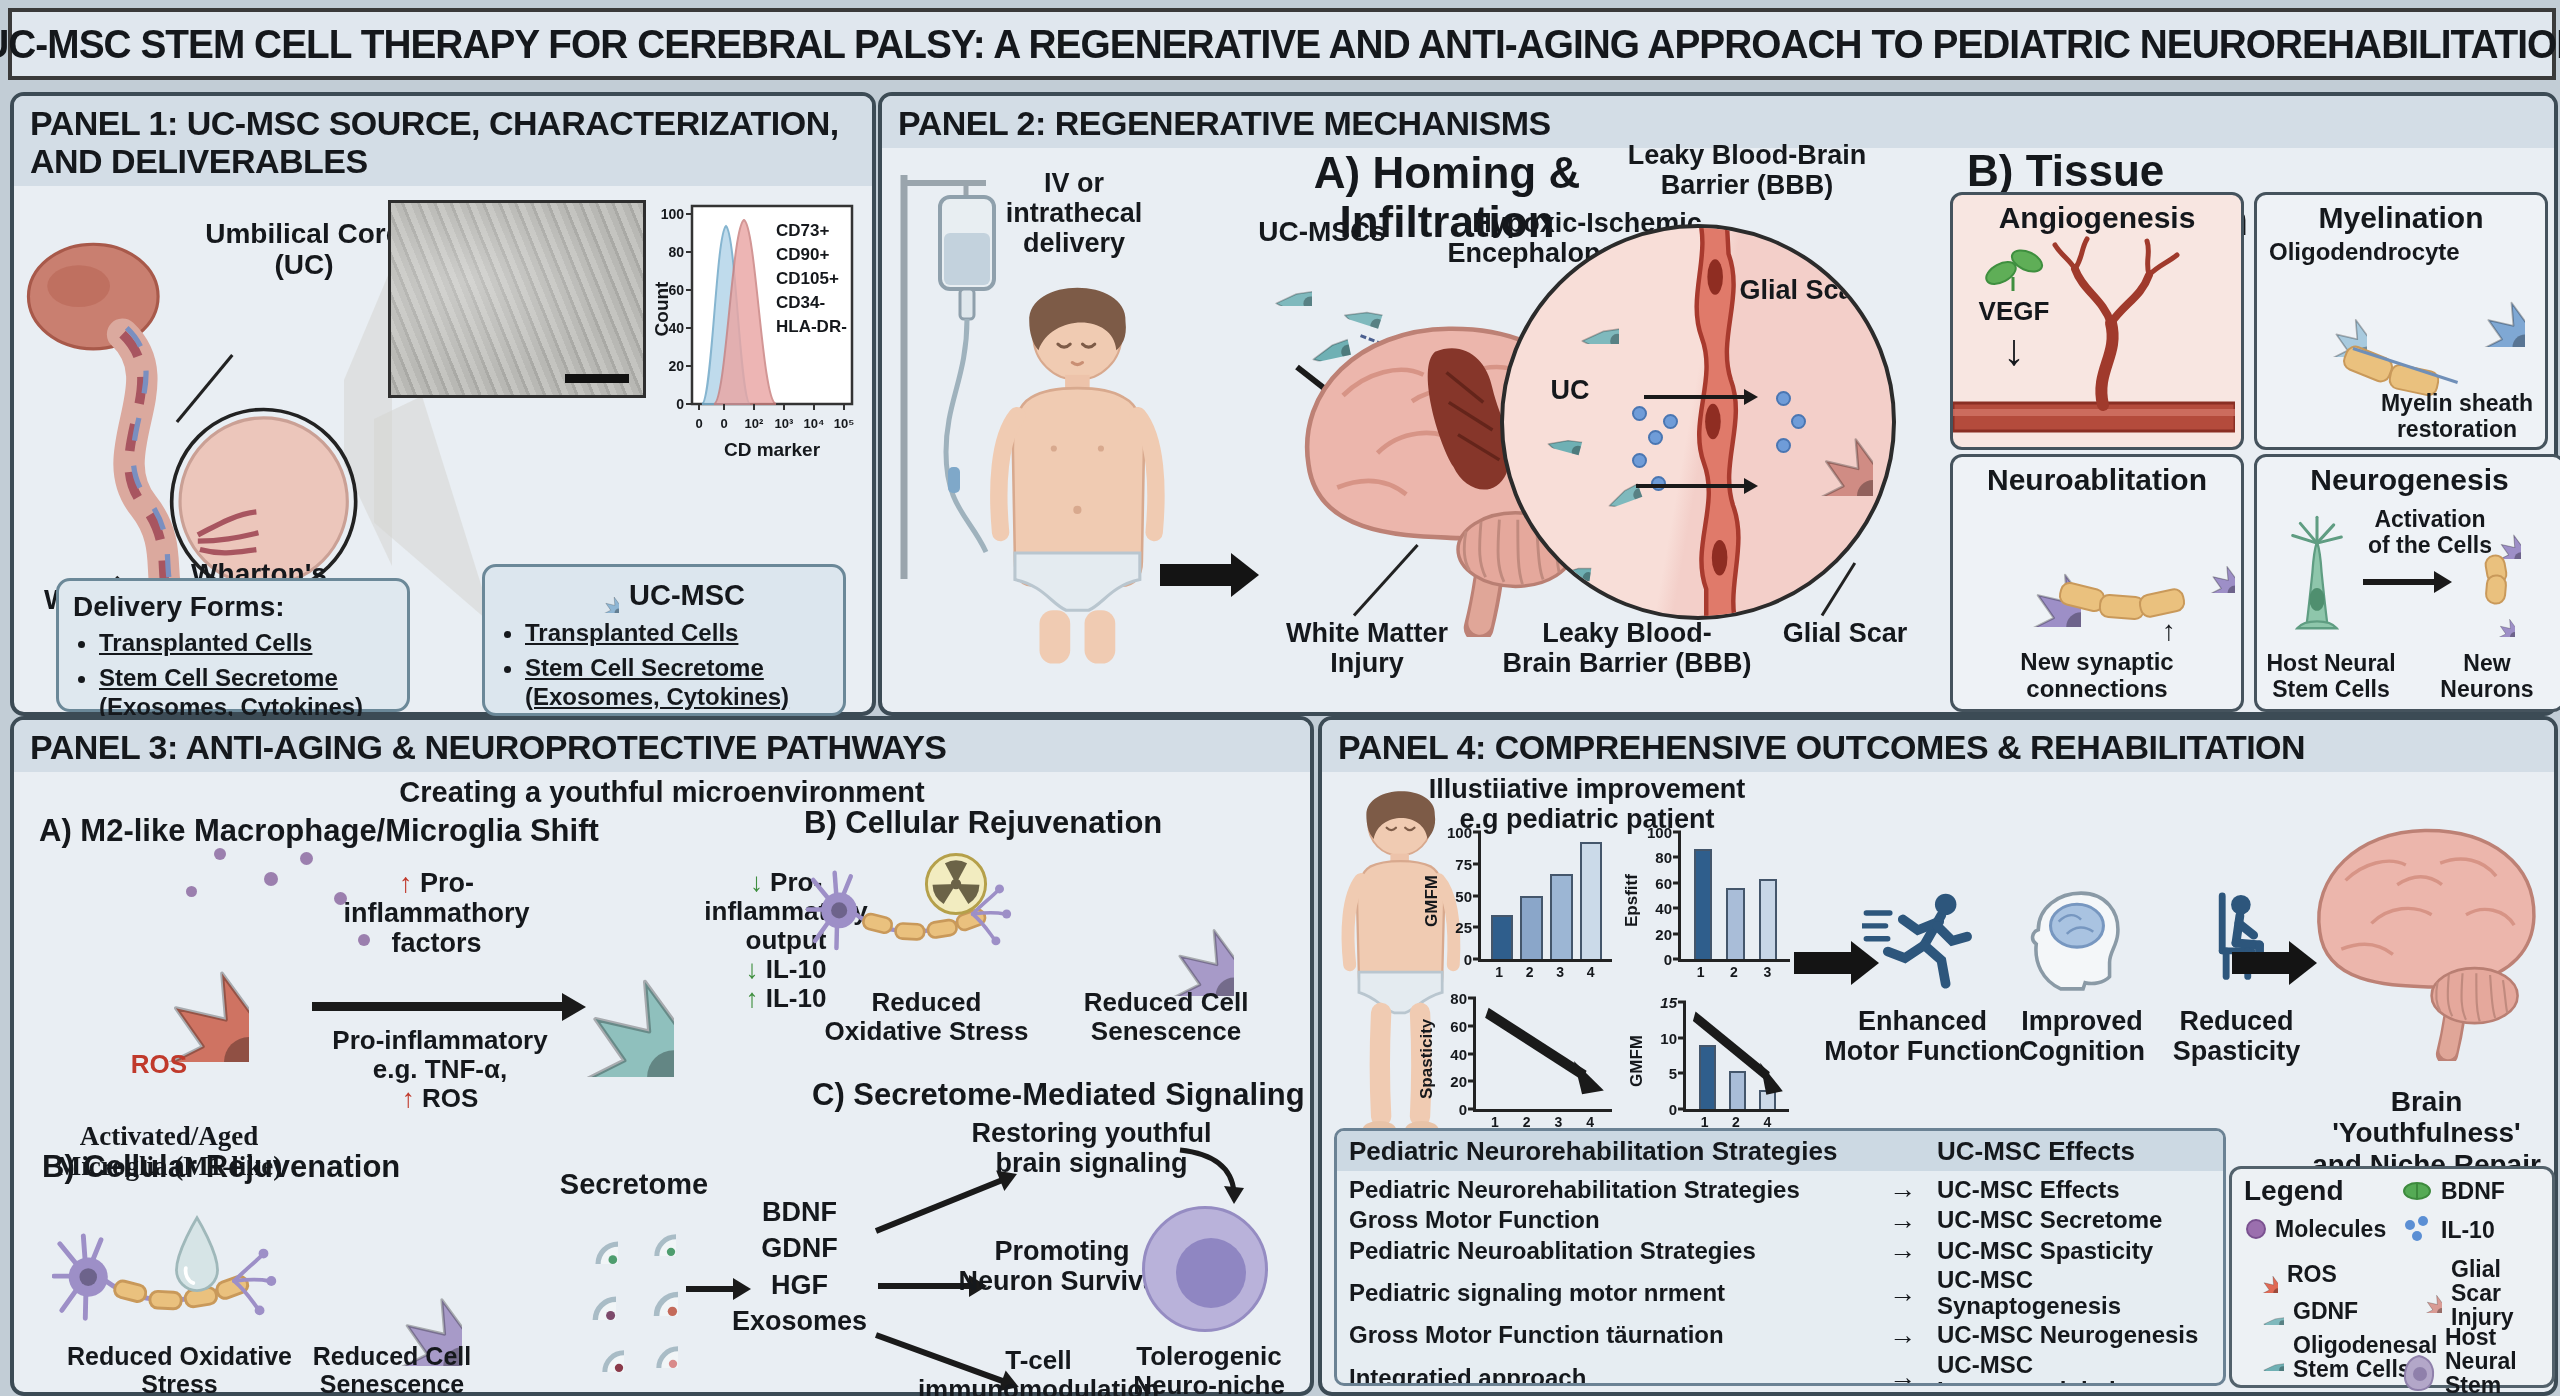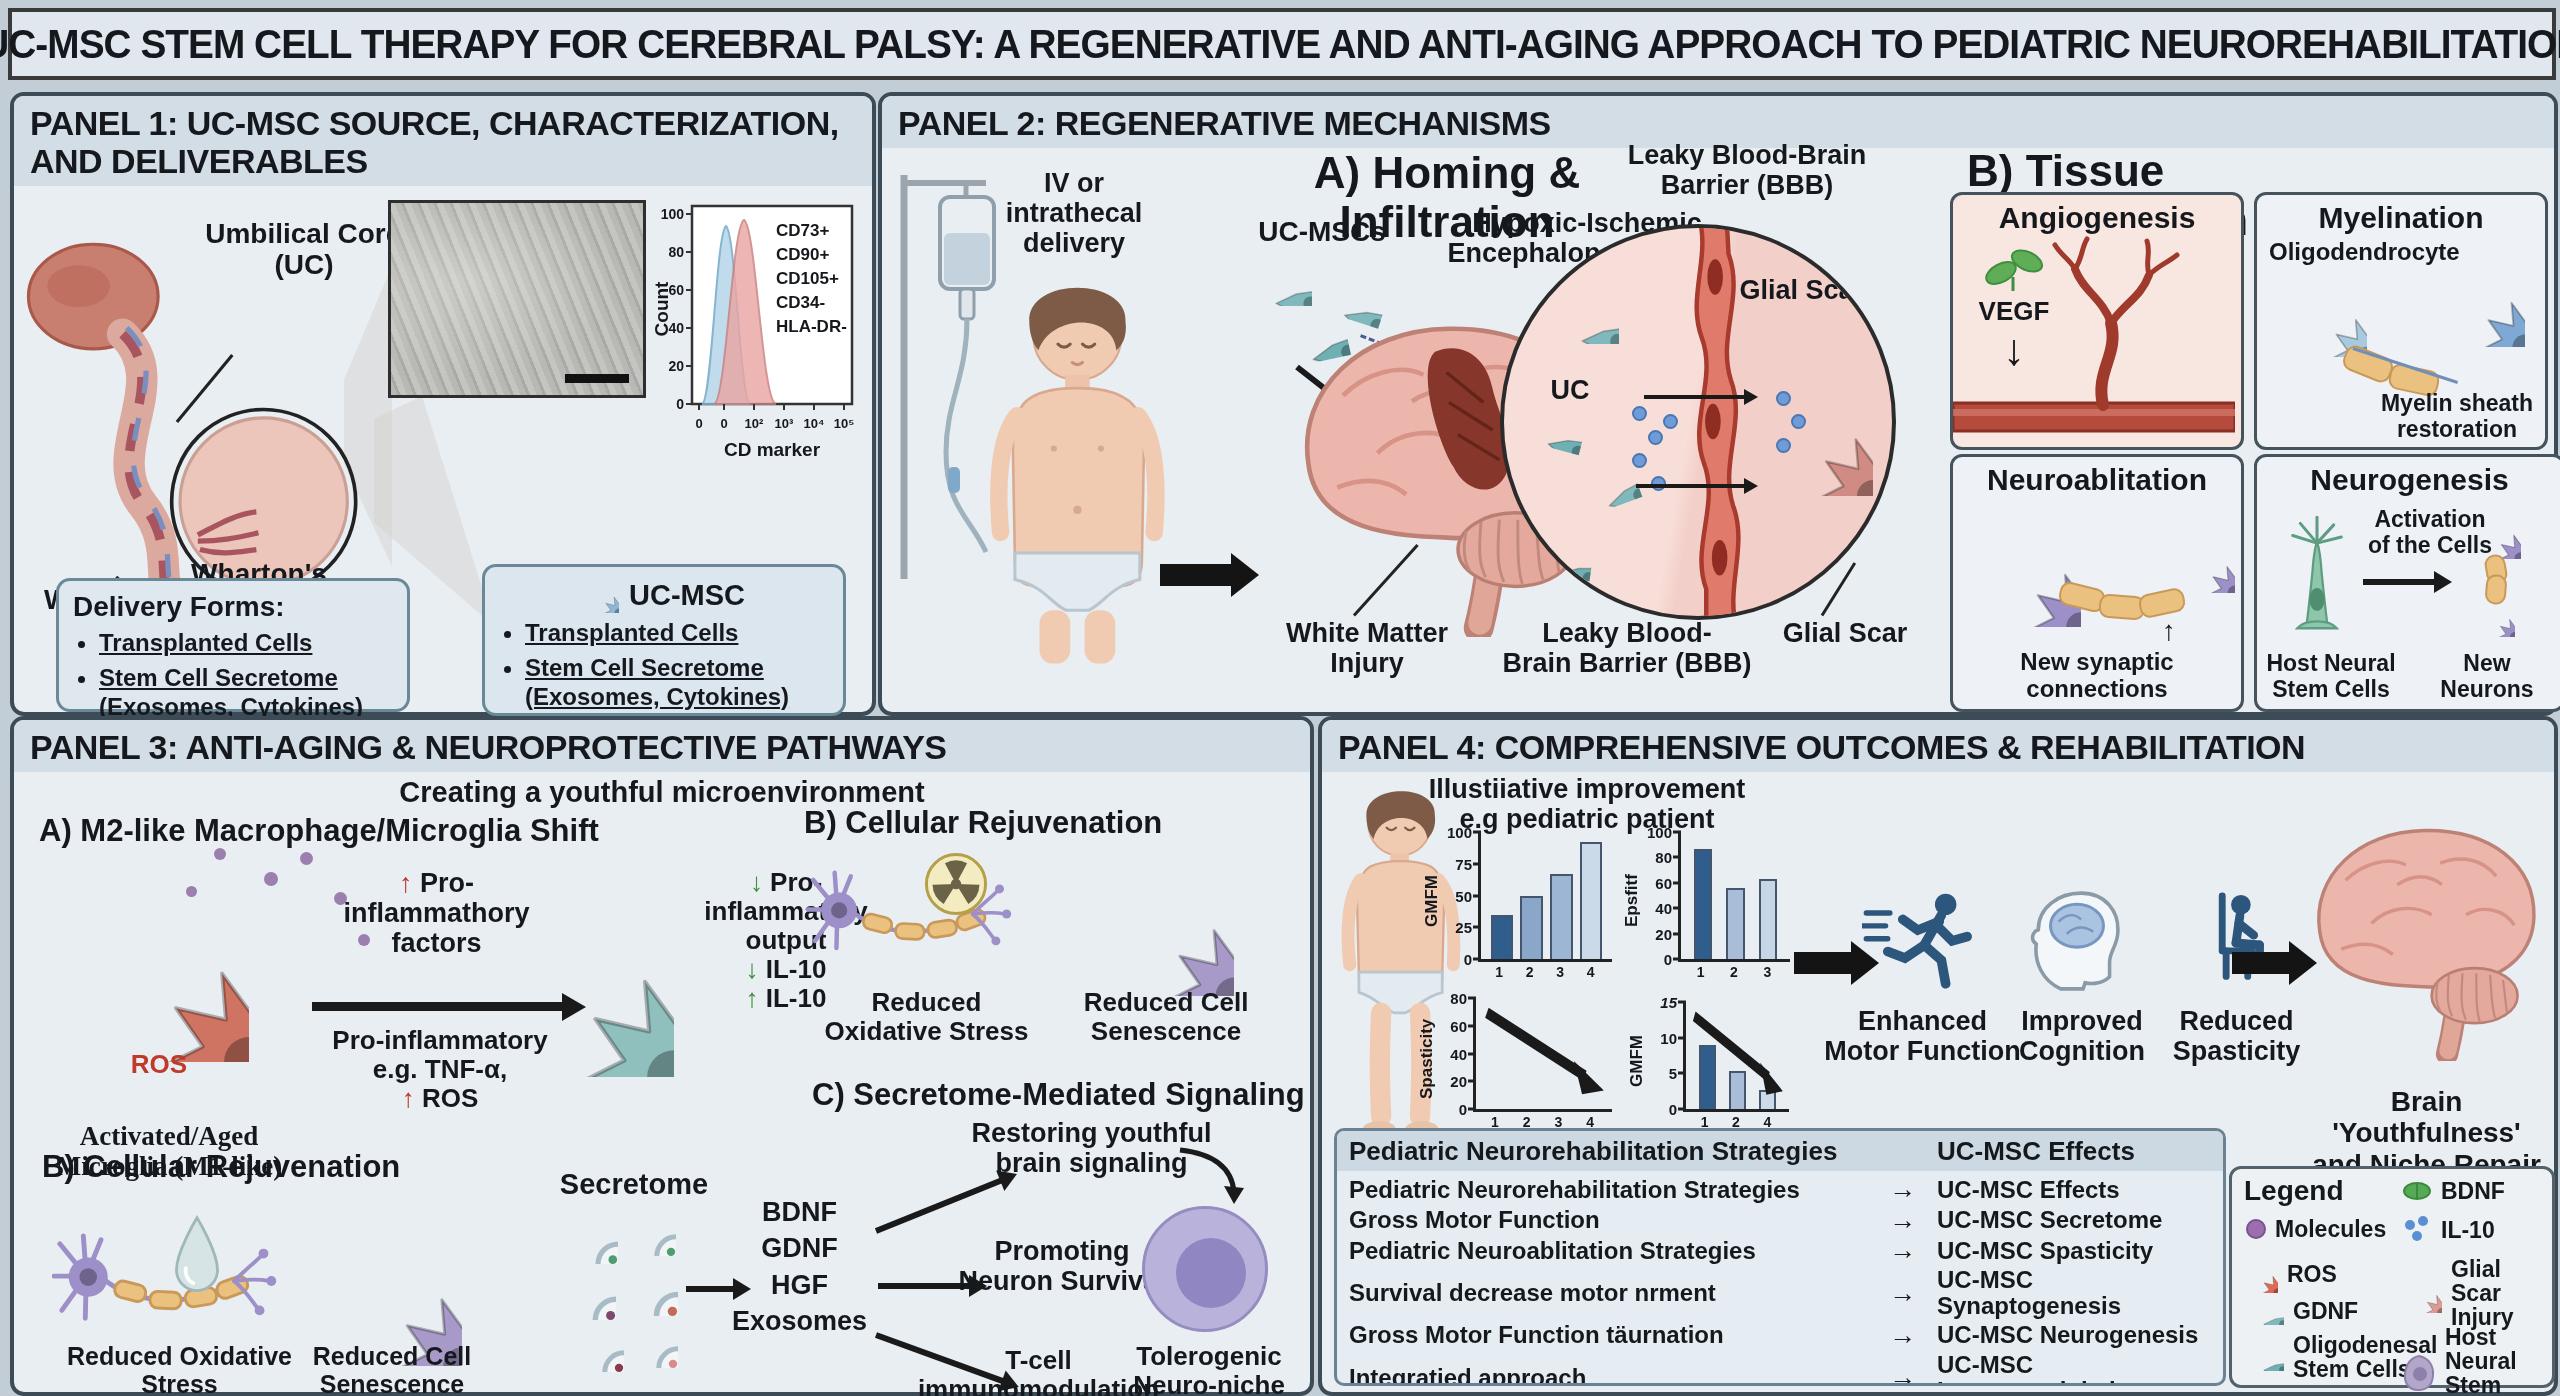--- a/index.html
+++ b/index.html
@@ -743,21 +743,21 @@
     <div class="tablegrid f24" style="line-height:1.1;">
       <span class="left">Pediatric Neurorehabilitation Strategies</span>
       <span style="font-size:27px;">→</span>
       <span class="left">UC-MSC Effects</span>
       <span class="left">Gross Motor Function</span>
       <span style="font-size:27px;">→</span>
       <span class="left">UC-MSC Secretome</span>
       <span class="left">Pediatric Neuroablitation Strategies</span>
       <span style="font-size:27px;">→</span>
       <span class="left">UC-MSC Spasticity</span>
-      <span class="left">Survival decrease motor nrment</span>
+      <span class="left">Pediatric signaling motor nrment</span>
       <span style="font-size:27px;">→</span>
       <span class="left">UC-MSC Synaptogenesis</span>
       <span class="left">Gross Motor Function täurnation</span>
       <span style="font-size:27px;">→</span>
       <span class="left">UC-MSC Neurogenesis</span>
       <span class="left">Integratied approach</span>
       <span style="font-size:27px;">→</span>
       <span class="left">UC-MSC Immunmodulation</span>
     </div>
 

